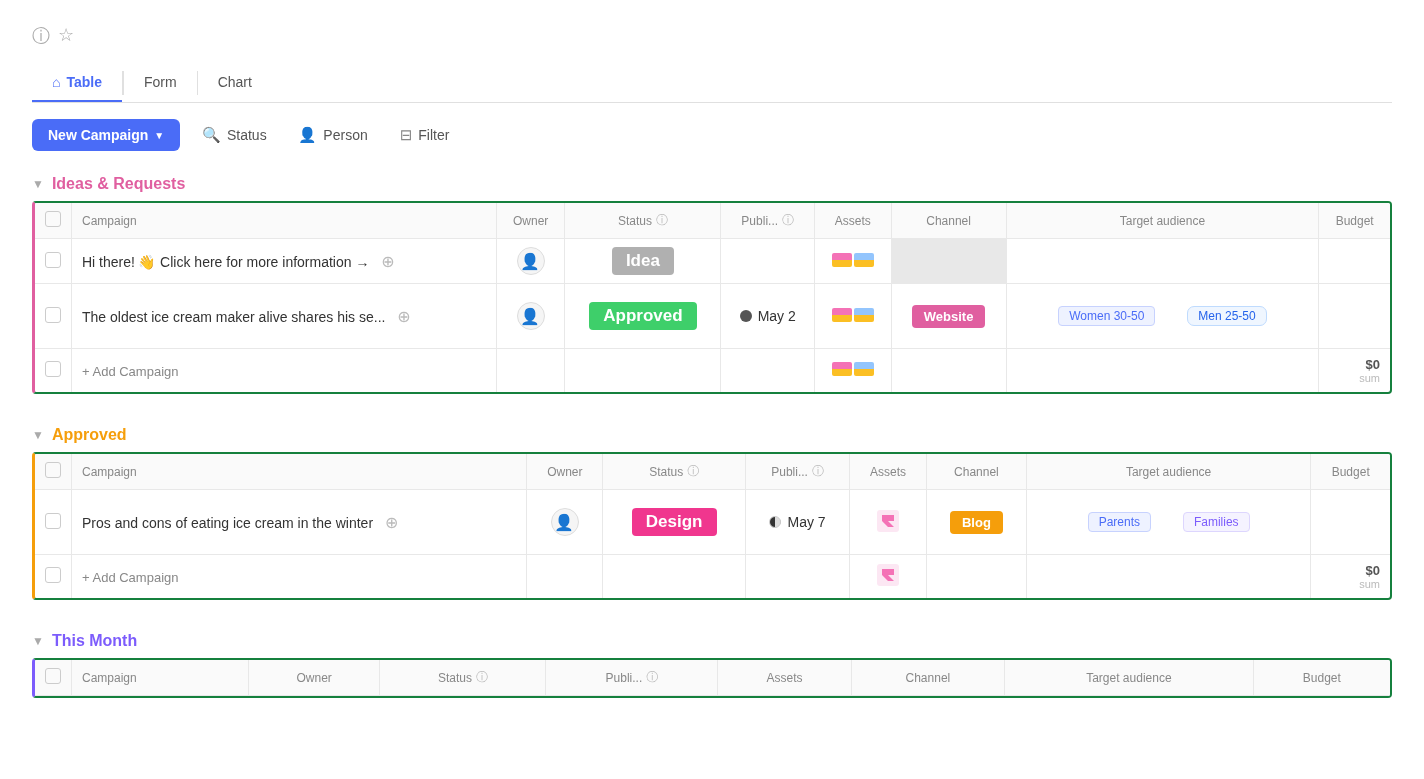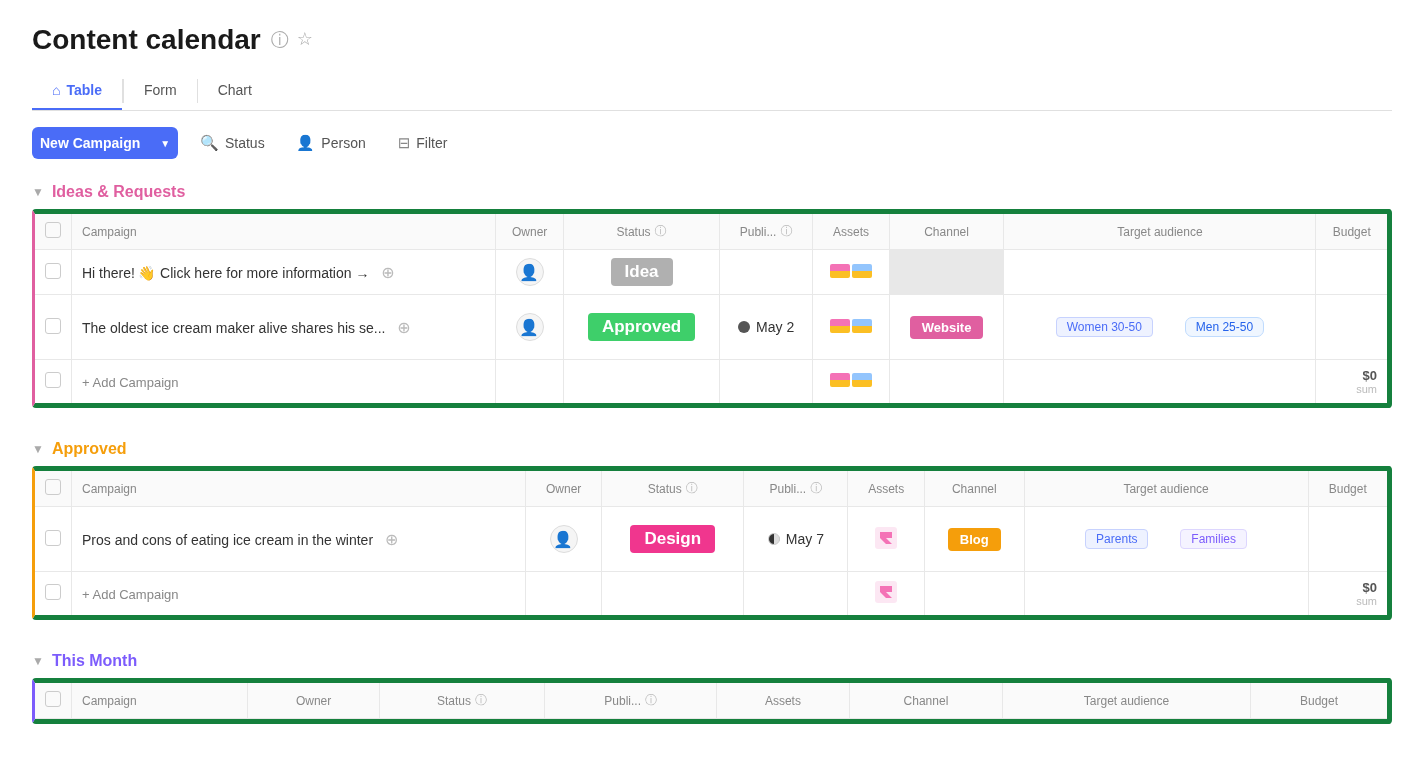--- a/index.html
+++ b/index.html
@@ -13,36 +13,36 @@
     .page-subtitle { font-size: 13px; color: #888; margin-top: 4px; }
 
     
     .tabs { display: flex; border-bottom: 1px solid #e0e0e0; margin-top: 16px; }
     .tab { padding: 10px 20px; font-size: 14px; color: #555; cursor: pointer; border-bottom: 2px solid transparent; display: flex; align-items: center; gap: 6px; }
     .tab.active { color: #4A6CF7; border-bottom: 2px solid #4A6CF7; font-weight: 600; }
     .tab-separator { border-left: 1px solid #e0e0e0; height: 24px; align-self: center; }
 
     
     .toolbar { display: flex; align-items: center; gap: 12px; margin-top: 16px; margin-bottom: 24px; }
-    .btn-new { background: #4A6CF7; color: #fff; border: none; border-radius: 6px; padding: 8px 8px; font-size: 14px; font-weight: 600; cursor: pointer; display: flex; align-items: center; gap: 20px; }
+    .btn-new { background: #4A6CF7; color: #fff; border: none; border-radius: 6px; padding: 8px 16px; font-size: 14px; font-weight: 600; cursor: pointer; display: flex; align-items: center; gap: 6px; }
     .btn-new .chevron { font-size: 10px; }
     .toolbar-action { display: flex; align-items: center; gap: 6px; color: #555; cursor: pointer; font-size: 14px; padding: 6px 10px; border-radius: 5px; }
     .toolbar-icon { font-size: 15px; color: #888; }
 
     
     .section { margin-bottom: 32px; }
     .section-header { display: flex; align-items: center; gap: 8px; margin-bottom: 8px; }
     .section-chevron { color: #aaa; font-size: 12px; cursor: pointer; }
     .section-title { font-size: 16px; font-weight: 700; }
     .section-title.pink { color: #e05fa0; }
     .section-title.orange { color: #f59e0b; }
     .section-title.purple { color: #7c5cfc; }
 
     
-    .table-wrap { border: 5px solid #15803d; border-radius: 4px; overflow: hidden; }
+    .table-wrap { border: 2px solid #15803d; border-radius: 4px; overflow: hidden; }
     .data-table { width: 100%; border-collapse: collapse; }
     .data-table th {
       background: #fafafa;
       font-size: 12px;
       font-weight: 500;
       color: #888;
       padding: 8px 10px;
       border-bottom: 1px solid #e8e8e8;
       border-right: 1px solid #e8e8e8;
       text-align: center;
@@ -104,21 +104,20 @@
     .col-header-wrap { display: flex; align-items: center; justify-content: center; gap: 4px; }
 
     .add-icon { color: #bbb; font-size: 16px; cursor: pointer; }
   </style>
 </head>
 <body>
 
 <div class="page">
 
   <div style="display:flex;align-items:center;gap:10px;">
-    <h1 class="page-title">Content calendar</h1>
     <div class="page-title-icons">
       <span>ⓘ</span>
       <span>☆</span>
     </div>
   </div>
 
   <div class="tabs">
     <div class="tab active">
       <span>⌂</span>
       <span>Table</span>

